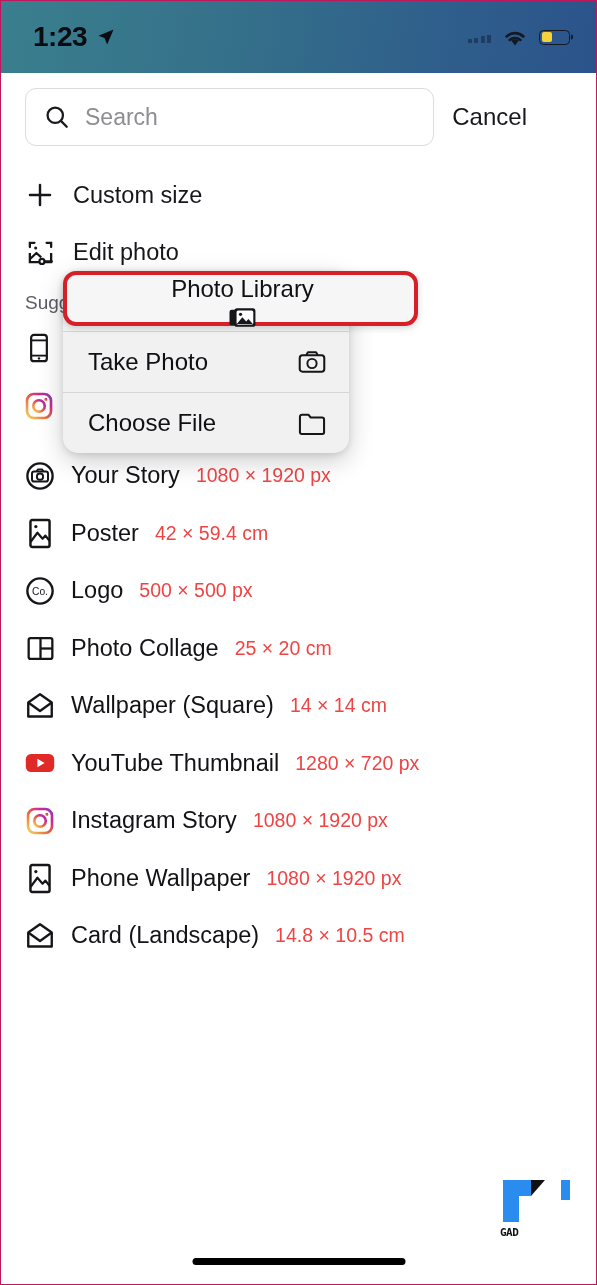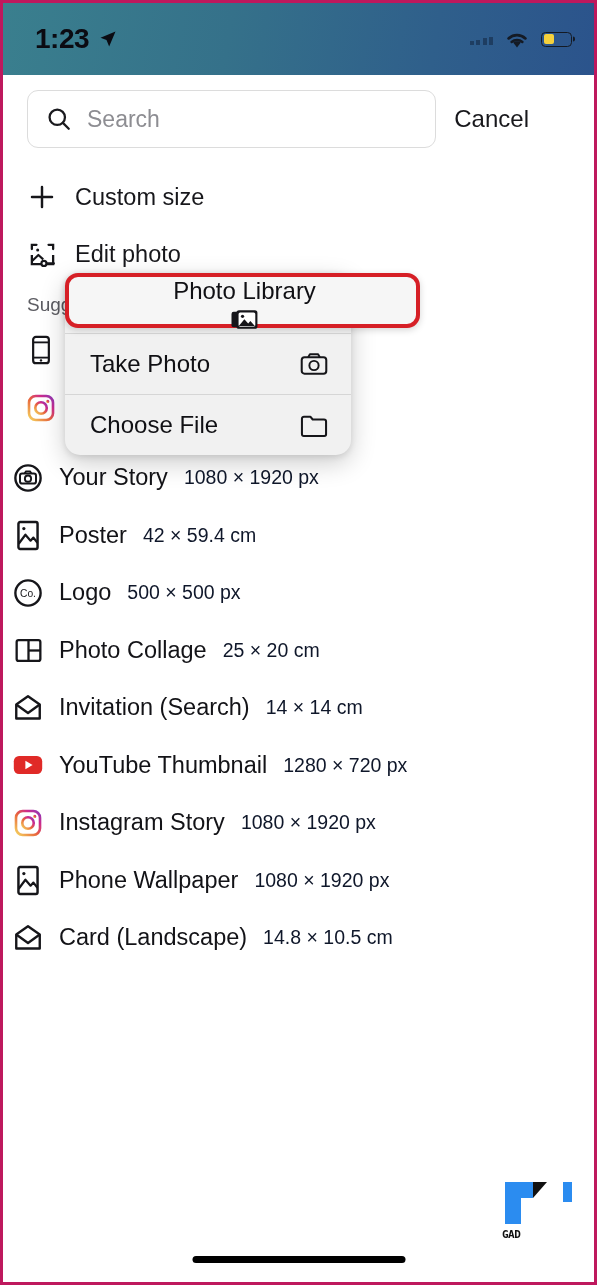--- a/index.html
+++ b/index.html
@@ -6,21 +6,21 @@
   html, body {
     width:597px; height:1285px;
     background:#ffffff;
     font-family:"Liberation Sans", sans-serif;
     overflow:hidden;
   }
   #screen {
     position:relative;
     width:597px; height:1285px;
     background:#ffffff;
-    border:3px solid #be185d;
+    border:1px solid #be185d;
     overflow:hidden;
   }
 
   
   #statusbar {
     position:absolute; left:0; top:0; width:597px; height:72px;
     background:linear-gradient(100deg,#3a7f8e 0%,#35718a 38%,#2f5f8b 72%,#2b538c 100%);
     display:flex; align-items:center; justify-content:space-between;
     padding:0 28px 0 32px;
   }
@@ -74,24 +74,24 @@
   
   #suggested-label {
     position:absolute; left:24px; top:291px;
     font-size:19px; color:#5c5c62;
   }
 
   
   #sizelist { position:absolute; left:0; top:330px; width:597px; }
   .size-item {
     height:57.5px; display:flex; align-items:center; gap:16px;
-    padding-left:10px;
+    padding-left:24px;
   }
   .size-name { font-size:23.5px; color:#131317; white-space:nowrap; }
-  .size-dim  { font-size:19.5px; color:#0f172a; white-space:nowrap; }
+  .size-dim  { font-size:19.5px; color:#ef4444; white-space:nowrap; }
 
   
   #popup {
     position:absolute; left:62px; top:270px; width:286px;
     background:#f1f1f1; border-radius:15px; overflow:hidden;
     box-shadow:0 8px 26px rgba(0,0,0,.20), 0 2px 6px rgba(0,0,0,.10);
   }
   .pop-item {
     height:60px; display:flex; align-items:center; justify-content:space-between;
     padding:0 22px 0 25px;
@@ -266,21 +266,21 @@
       <span class="size-dim">25 × 20 cm</span>
     </div>
 
     <div class="size-item">
       <span class="ic">
         <svg width="30" height="28" viewBox="0 0 24 22">
           <path d="M2.6 8.2 L12 1.6 L21.4 8.2 V19.4 H2.6 Z" stroke="#16161a" stroke-width="1.9" fill="none" stroke-linejoin="round"></path>
           <path d="M2.6 8.2 L12 15.0 L21.4 8.2" stroke="#16161a" stroke-width="1.9" fill="none" stroke-linejoin="round"></path>
         </svg>
       </span>
-      <span class="size-name">Invitation (Search)</span>
+      <span class="size-name">Wallpaper (Square)</span>
       <span class="size-dim">14 × 14 cm</span>
     </div>
 
     <div class="size-item">
       <span class="ic">
         <svg width="30" height="22" viewBox="0 0 30 22">
           <rect x="0.8" y="2.0" width="28.4" height="18" rx="5.2" fill="#e02a27"></rect>
           <path d="M12.4 6.8 L19.6 11 L12.4 15.2 Z" fill="#ffffff"></path>
         </svg>
       </span>

